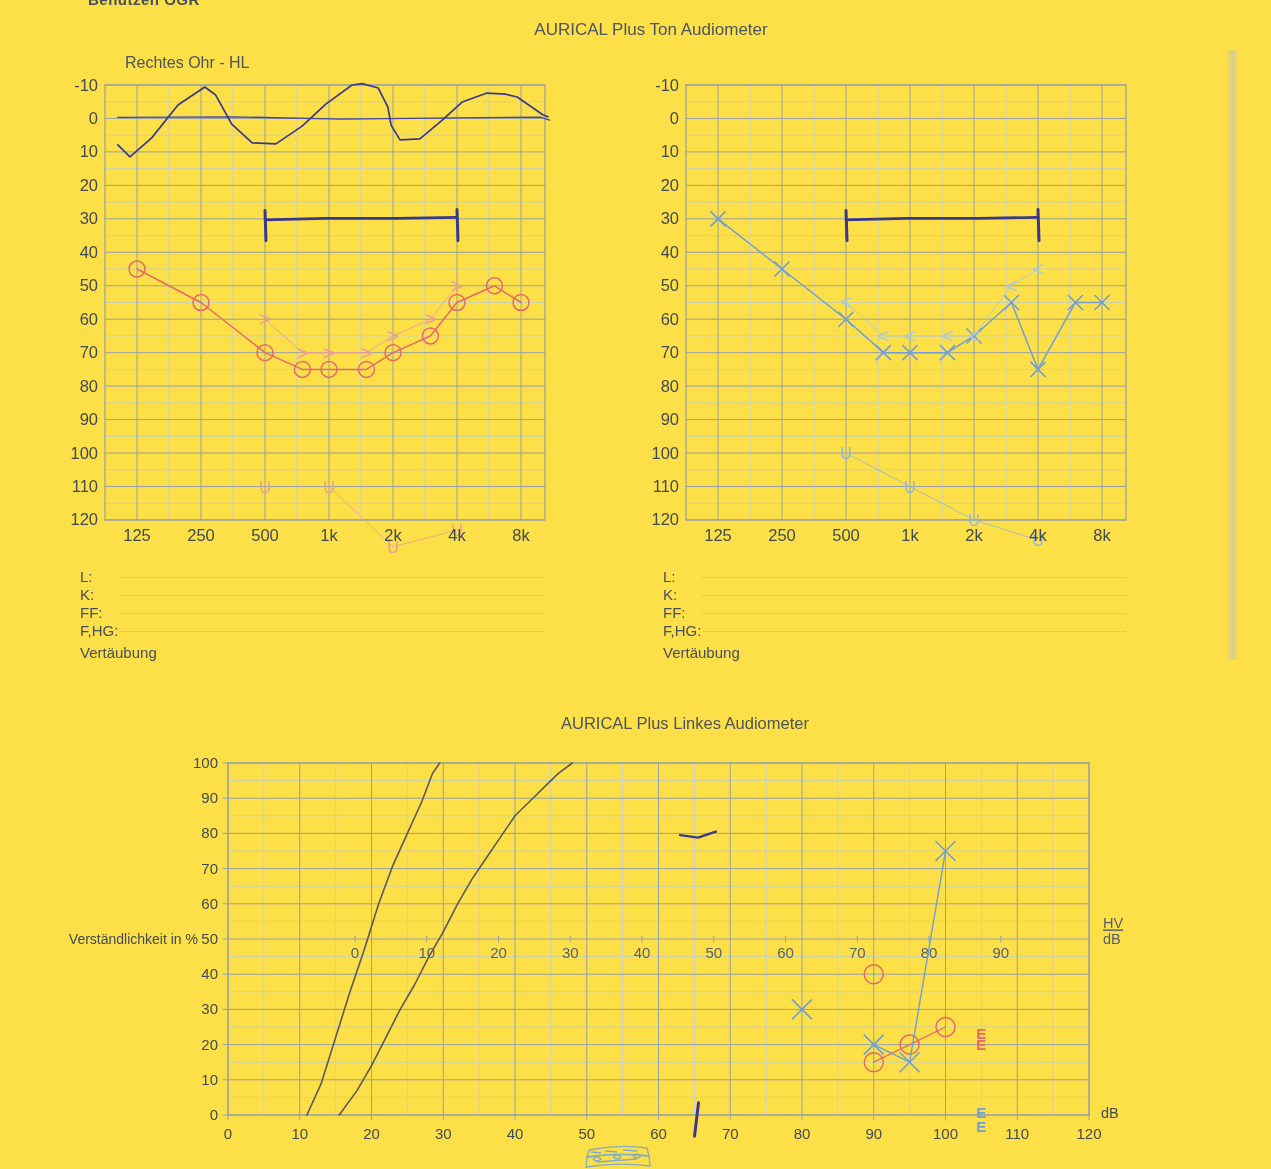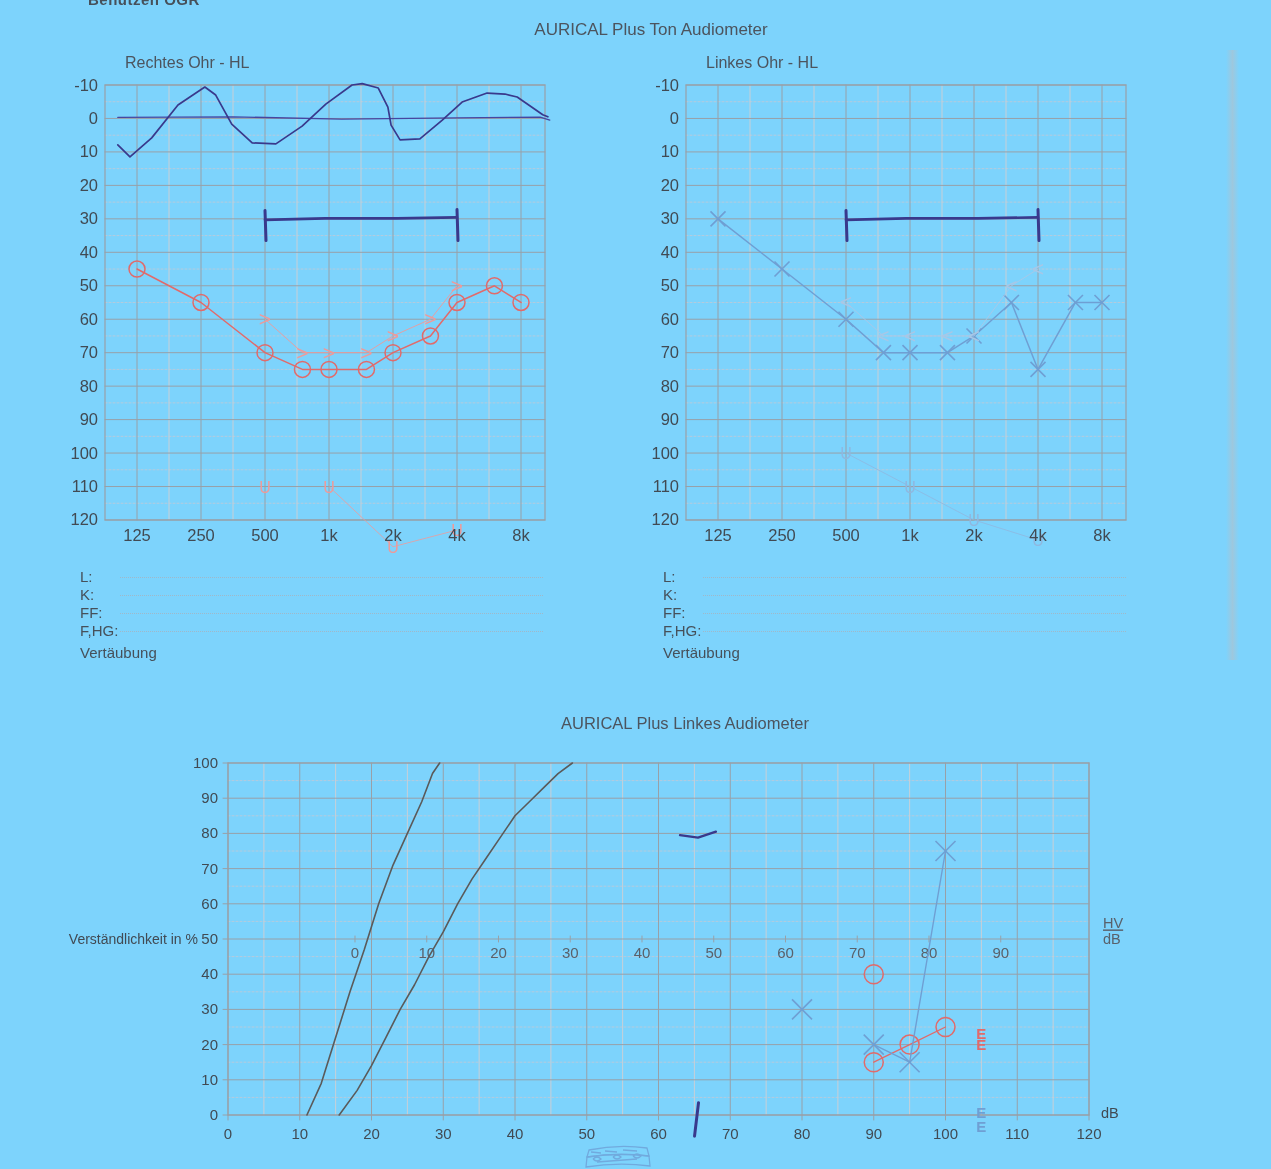--- a/index.html
+++ b/index.html
@@ -1,16 +1,16 @@
 <!DOCTYPE html>
 <html><head>
 <meta charset="utf-8">
 <style>
   html,body{margin:0;padding:0;background:#ffffff;}
-  .page{position:relative;width:1271px;height:1169px;background:#7dd3fc;overflow:hidden;
+  .page{position:relative;width:1271px;height:1169px;background:#fde047;overflow:hidden;
         font-family:"Liberation Sans","DejaVu Sans",sans-serif;color:#414a53;}
   .cliptext{position:absolute;left:88px;top:-9px;font-size:15px;font-weight:bold;
             color:#46505a;letter-spacing:.5px;}
   .main-title{position:absolute;font-size:17px;color:#4c545e;text-align:center;}
   .ton-title{left:351px;top:20px;width:600px;}
   .sprach-title{left:385px;top:714px;width:600px;font-size:16.5px;}
   .chart-title{position:absolute;top:54px;width:400px;text-align:left;font-size:16px;color:#4c545e;}
   .right-title{left:125px;}
   .left-title{left:706px;}
   .chart{position:absolute;}
@@ -24,21 +24,20 @@
 </head>
 <body>
 
 <div class="page">
 
   <span class="cliptext">Benutzen OGR</span>
 
   <div class="main-title ton-title">AURICAL Plus Ton Audiometer</div>
 
   <div class="chart-title right-title">Rechtes Ohr - HL</div>
-  <div class="chart-title left-title">Linkes Ohr - HL</div>
 
   <div class="chart" style="left:60px;top:78px;width:495px;height:492px;" id="chart-right"><svg width="495" height="492" viewBox="0 0 495 492">
         <polyline points="45,23.73 485,23.73" fill="none" stroke="#b5cbdd" stroke-width="1" stroke-linejoin="round" stroke-linecap="round" stroke-dasharray="2,2"></polyline>
         <polyline points="45,57.19 485,57.19" fill="none" stroke="#b5cbdd" stroke-width="1" stroke-linejoin="round" stroke-linecap="round" stroke-dasharray="2,2"></polyline>
         <polyline points="45,90.65 485,90.65" fill="none" stroke="#b5cbdd" stroke-width="1" stroke-linejoin="round" stroke-linecap="round" stroke-dasharray="2,2"></polyline>
         <polyline points="45,124.11 485,124.11" fill="none" stroke="#b5cbdd" stroke-width="1" stroke-linejoin="round" stroke-linecap="round" stroke-dasharray="2,2"></polyline>
         <polyline points="45,157.57 485,157.57" fill="none" stroke="#b5cbdd" stroke-width="1" stroke-linejoin="round" stroke-linecap="round" stroke-dasharray="2,2"></polyline>
         <polyline points="45,191.03 485,191.03" fill="none" stroke="#b5cbdd" stroke-width="1" stroke-linejoin="round" stroke-linecap="round" stroke-dasharray="2,2"></polyline>
         <polyline points="45,224.49 485,224.49" fill="none" stroke="#b5cbdd" stroke-width="1" stroke-linejoin="round" stroke-linecap="round" stroke-dasharray="2,2"></polyline>
         <polyline points="45,257.95000000000005 485,257.95000000000005" fill="none" stroke="#b5cbdd" stroke-width="1" stroke-linejoin="round" stroke-linecap="round" stroke-dasharray="2,2"></polyline>

